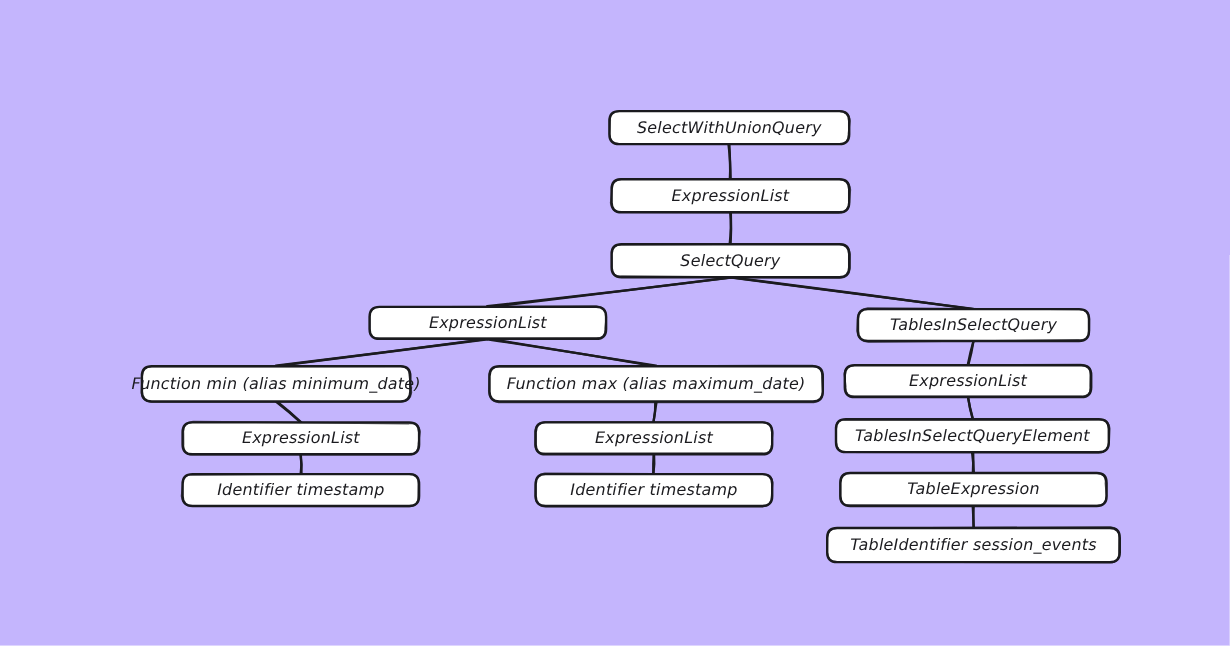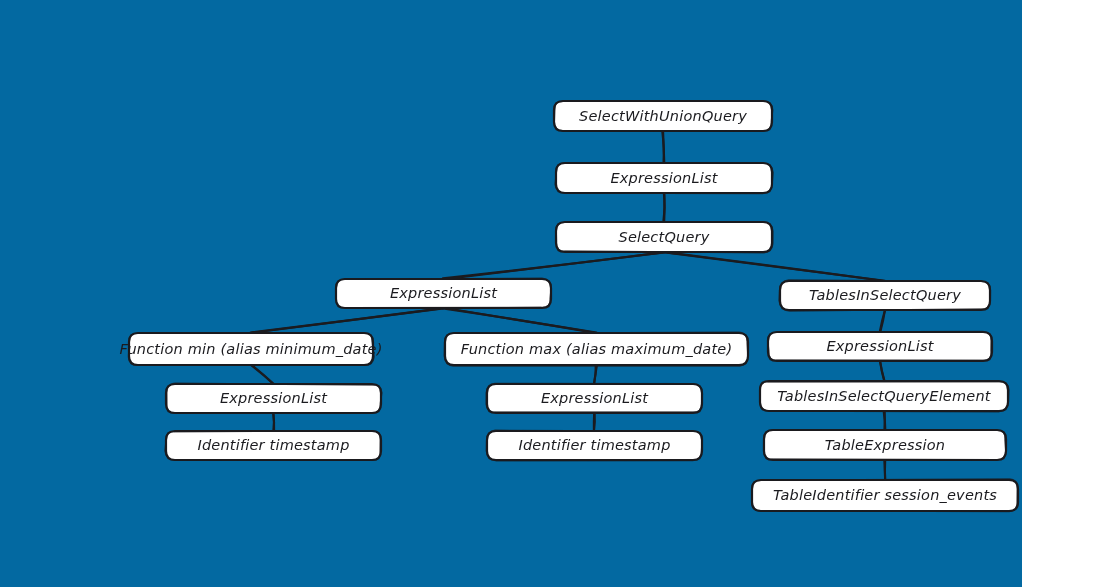--- a/index.html
+++ b/index.html
@@ -2,23 +2,23 @@
 <html><head>
 <meta charset="utf-8">
 <style>
   html, body {
     margin: 0;
     padding: 0;
     background: #ffffff;
   }
   #canvas-wrap {
     position: relative;
-    width: 1022px;
+    width: 1118px;
     height: 587px;
-    background: #0369a1;
+    background: #c4b5fd;
     overflow: hidden;
     font-family: "DejaVu Sans", sans-serif;
   }
   svg#tree {
     position: absolute;
     left: 0;
     top: 0;
     width: 1118px;
     height: 587px;
     display: block;

